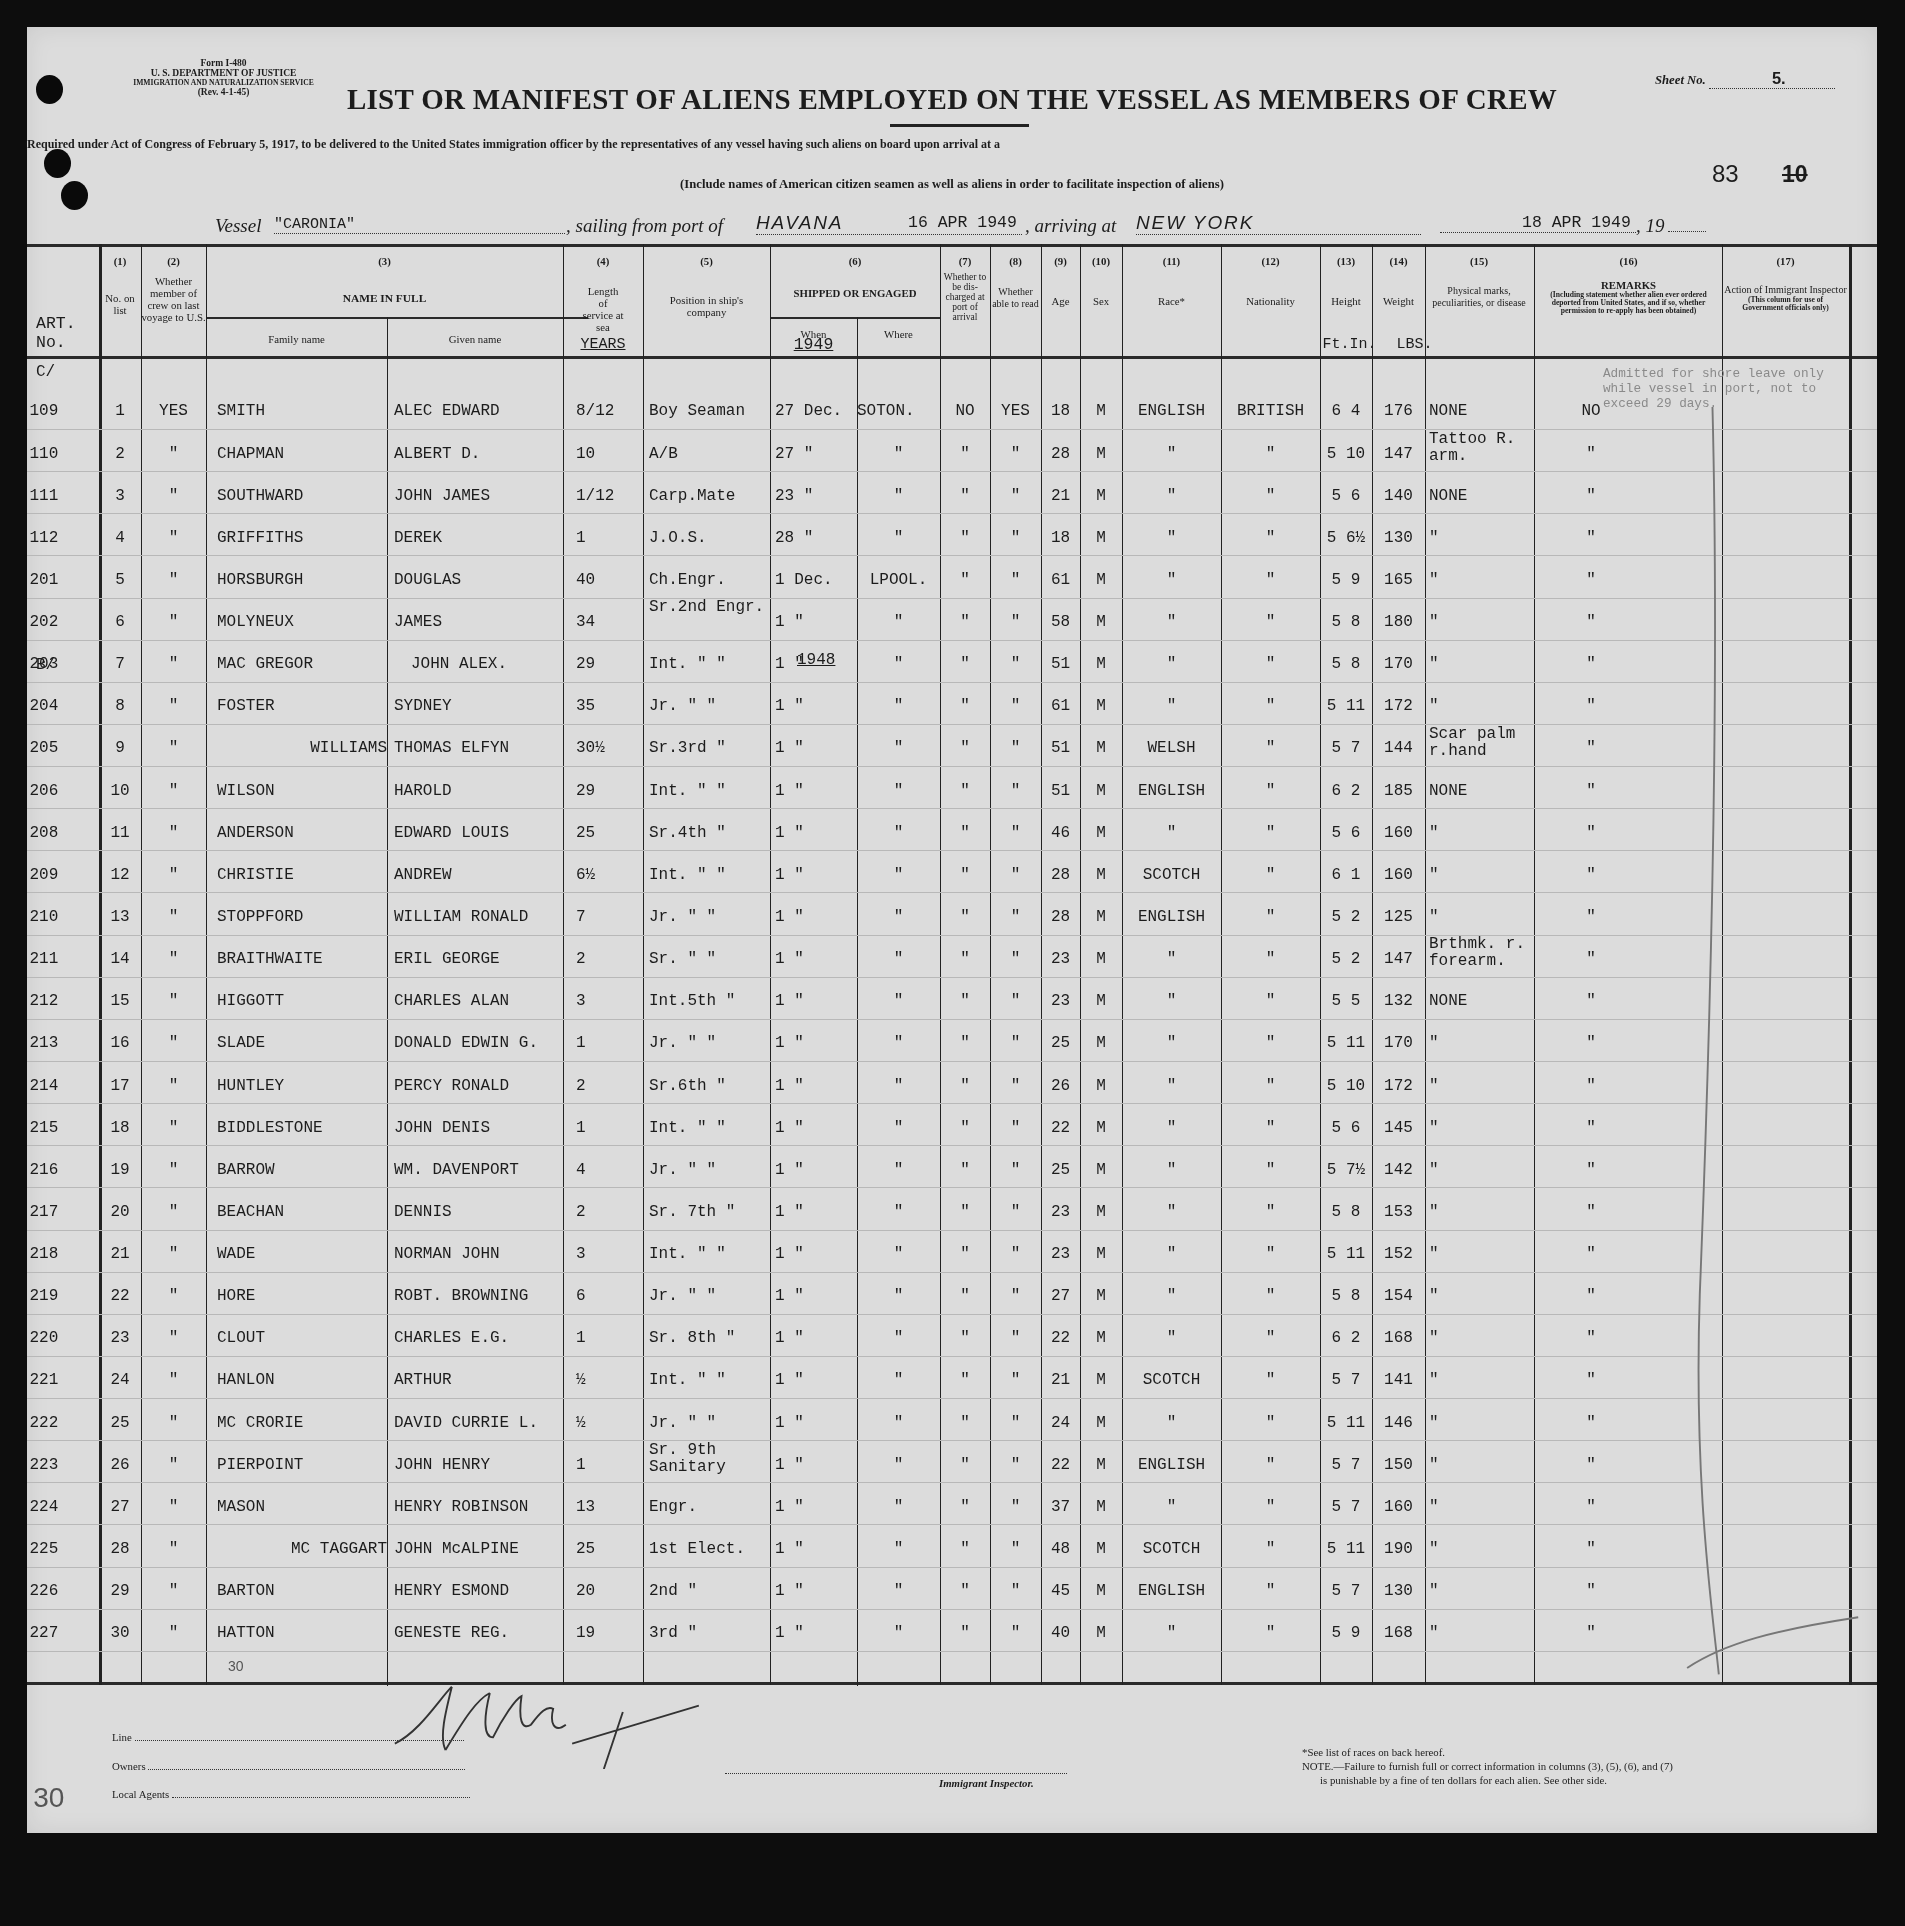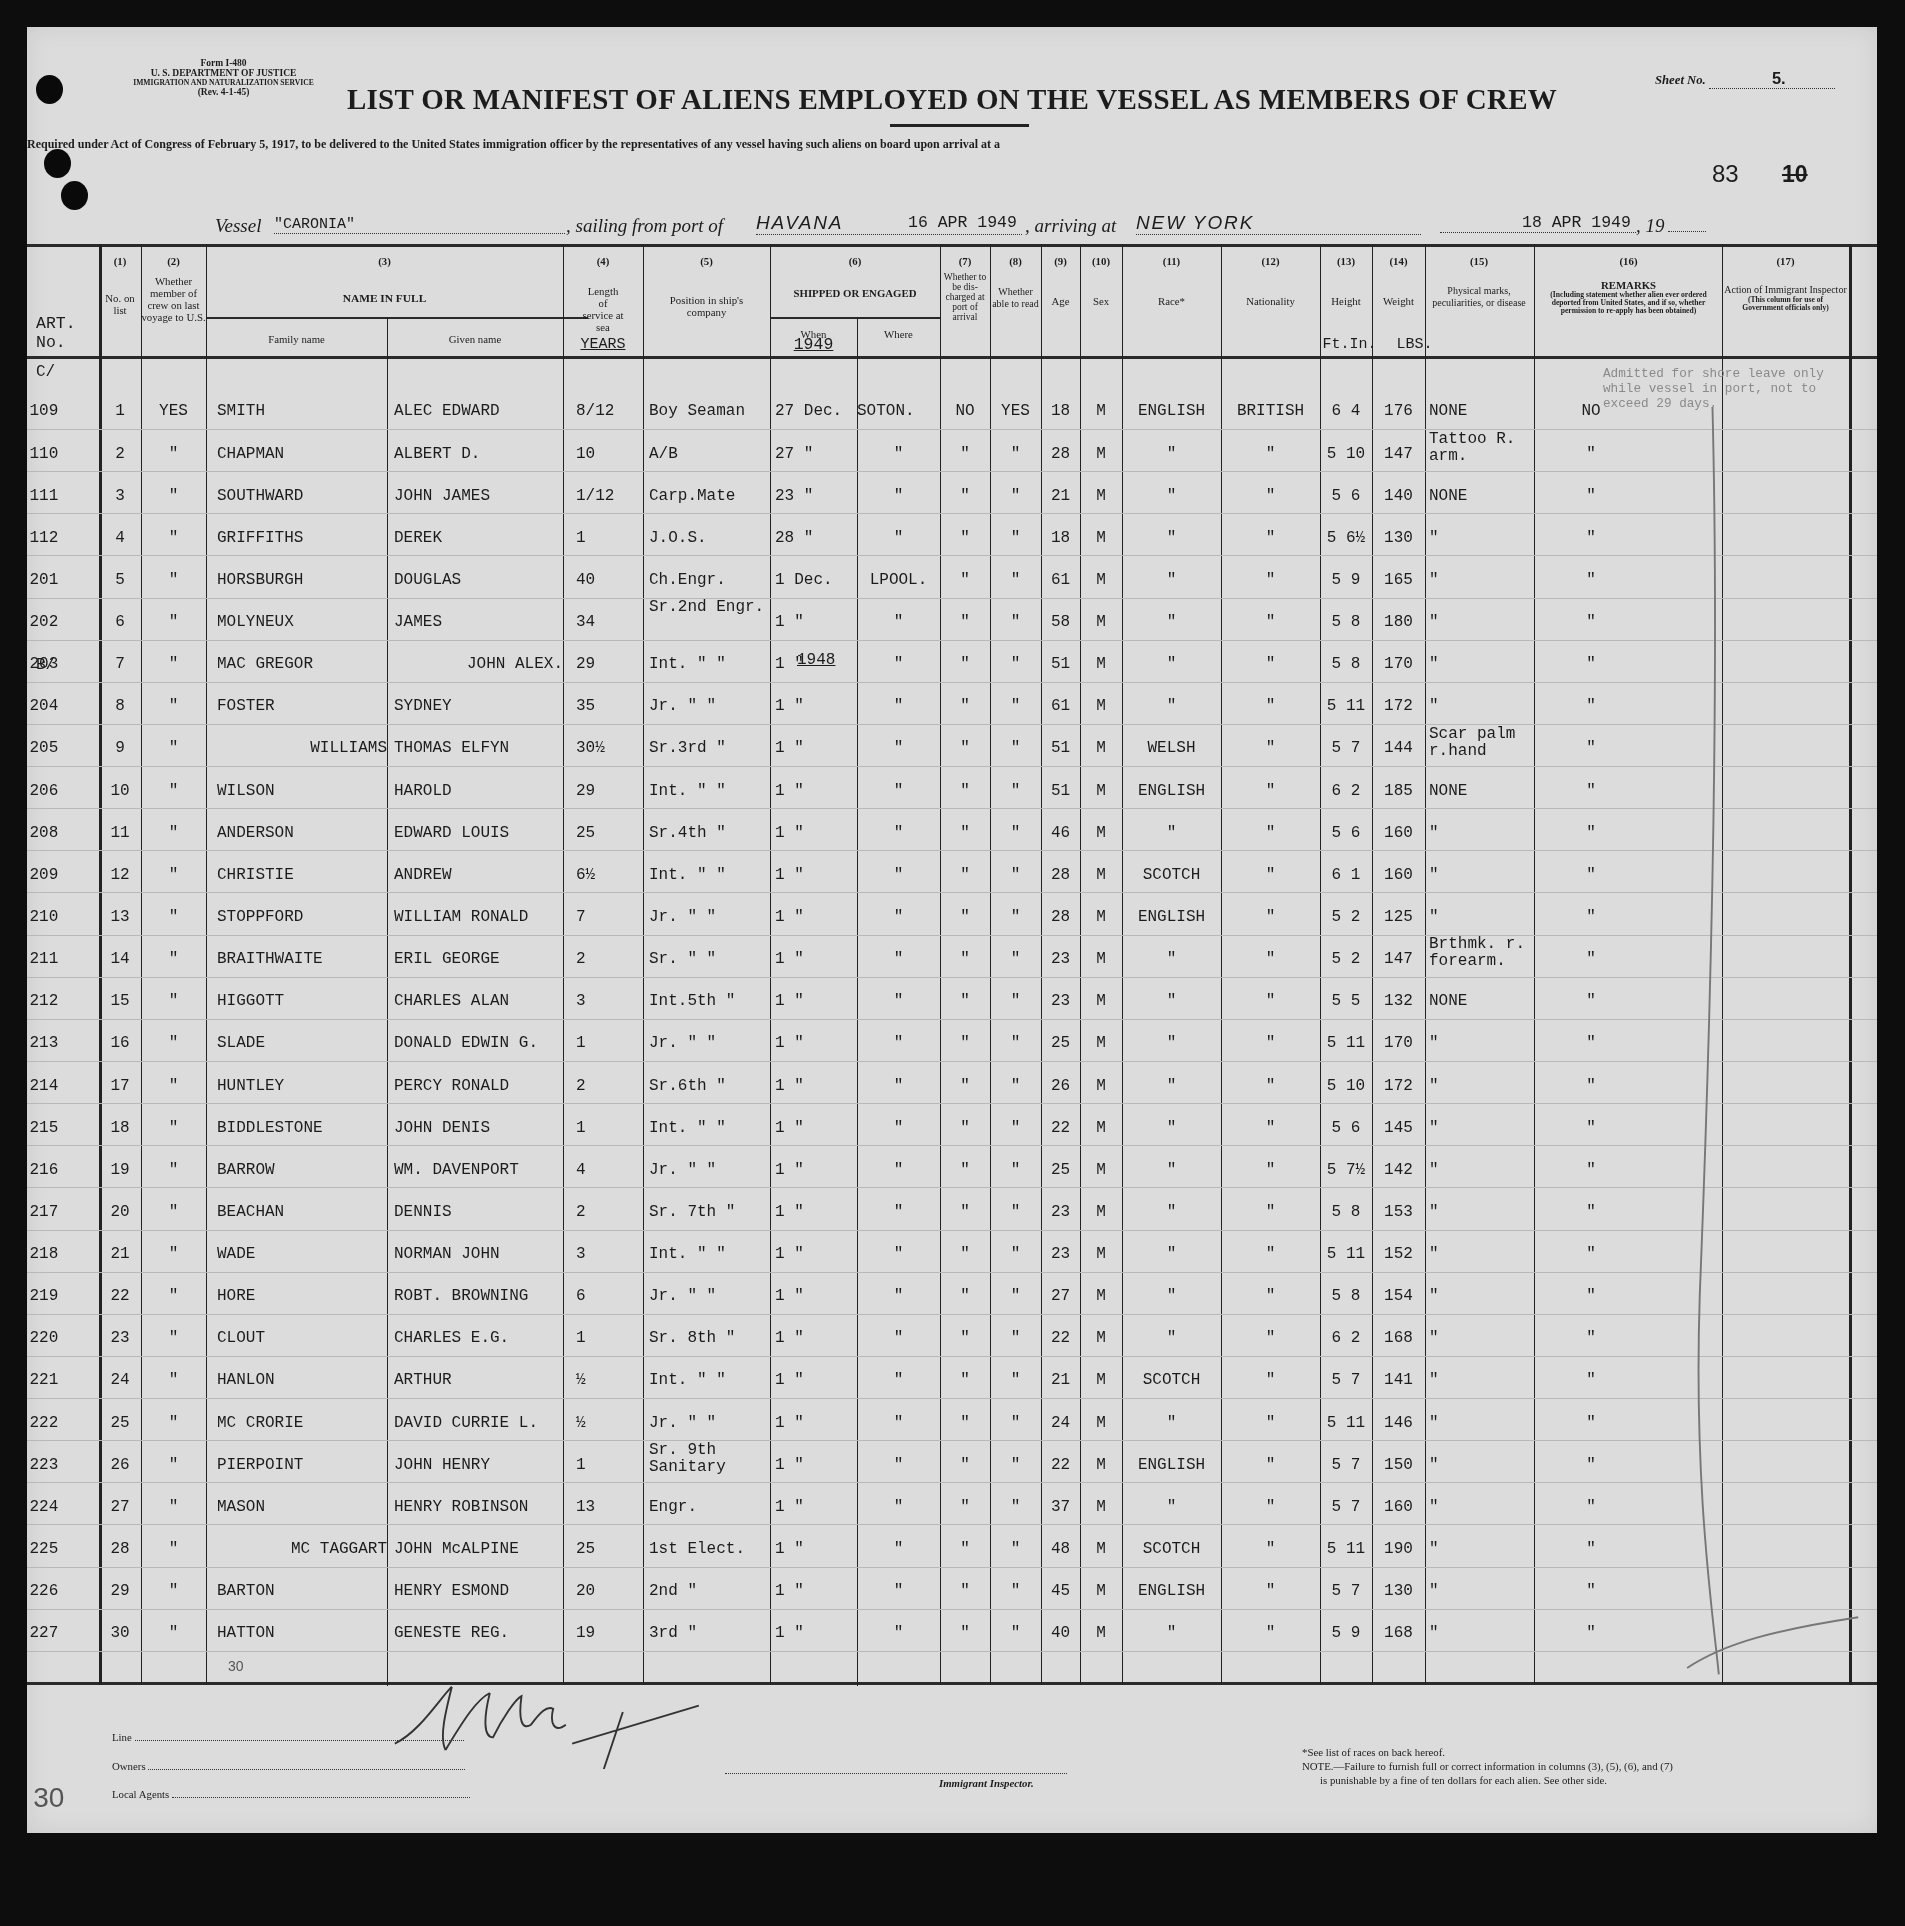--- a/index.html
+++ b/index.html
@@ -57,20 +57,21 @@
     <span>Sheet No.</span>
     <span class="val">5.</span>
   </div>
 
   <div class="title">LIST OR MANIFEST OF ALIENS EMPLOYED ON THE VESSEL AS MEMBERS OF CREW</div>
   <div class="title-rule"></div>
 
   <div class="req">
     <div>Required under Act of Congress of February 5, 1917, to be delivered to the United States immigration officer by the representatives of any vessel having such aliens on board upon arrival at a</div>
   </div>
+  <div class="incl">(Include names of American citizen seamen as well as aliens in order to facilitate inspection of aliens)</div>
 
   <div class="stamp83">83</div>
   <div class="stamp10">10</div>
 
   <div class="vesselline">
     <span class="lbl" style="left:188px; top:2.5px;">Vessel</span>
     <span class="dots typed" style="left:247px; width:291px; font-size:15px; top:3.8px;">"CARONIA"</span>
     <span class="lbl" style="left:539px; top:2.5px;">, sailing from port of</span>
     <span class="dots hand" style="left:729px; width:266px; top:0px;">HAVANA</span>
     <span class="typed" style="left:881px; top:1.3px; font-size:16.5px;">16 APR 1949</span>
@@ -314,21 +315,21 @@
         <div class="cell" style="left: 1194px; width: 99px; text-align: center; top: 369px;">"</div>
         <div class="cell" style="left: 1293px; width: 52px; text-align: center; top: 369px;">5 8</div>
         <div class="cell" style="left: 1345px; width: 53px; text-align: center; top: 369px;">180</div>
         <div class="cell" style="left: 1402px; width: 105px; text-align: left; top: 369px;">"</div>
         <div class="cell" style="left: 1507px; width: 114px; text-align: center; top: 369px;">"</div>
         <div class="rowline" style="top: 438px;"></div>
         <div class="cell" style="left: 2.5px; width: 70px; text-align: left; top: 411px;">203</div>
         <div class="cell" style="left: 72px; width: 42px; text-align: center; top: 411px;">7</div>
         <div class="cell" style="left: 114px; width: 65px; text-align: center; top: 411px;">"</div>
         <div class="cell" style="left: 190px; width: 170px; text-align: left; top: 411px;">MAC GREGOR</div>
-        <div class="cell" style="left: 367px; width: 169px; text-align: right; top: 411px;">JOHN ALEX.</div>
+        <div class="cell" style="left: 384px; width: 169px; text-align: left; top: 411px;">JOHN ALEX.</div>
         <div class="cell" style="left: 549px; width: 68px; text-align: left; top: 411px;">29</div>
         <div class="cell" style="left: 622px; width: 121px; text-align: left; top: 411px;">Int. "  "</div>
         <div class="cell" style="left: 748px; width: 82px; text-align: left; top: 411px;">1 "</div>
         <div class="cell" style="left: 830px; width: 83px; text-align: center; top: 411px;">"</div>
         <div class="cell" style="left: 913px; width: 50px; text-align: center; top: 411px;">"</div>
         <div class="cell" style="left: 963px; width: 51px; text-align: center; top: 411px;">"</div>
         <div class="cell" style="left: 1014px; width: 39px; text-align: center; top: 411px;">51</div>
         <div class="cell" style="left: 1053px; width: 42px; text-align: center; top: 411px;">M</div>
         <div class="cell" style="left: 1095px; width: 99px; text-align: center; top: 411px;">"</div>
         <div class="cell" style="left: 1194px; width: 99px; text-align: center; top: 411px;">"</div>

